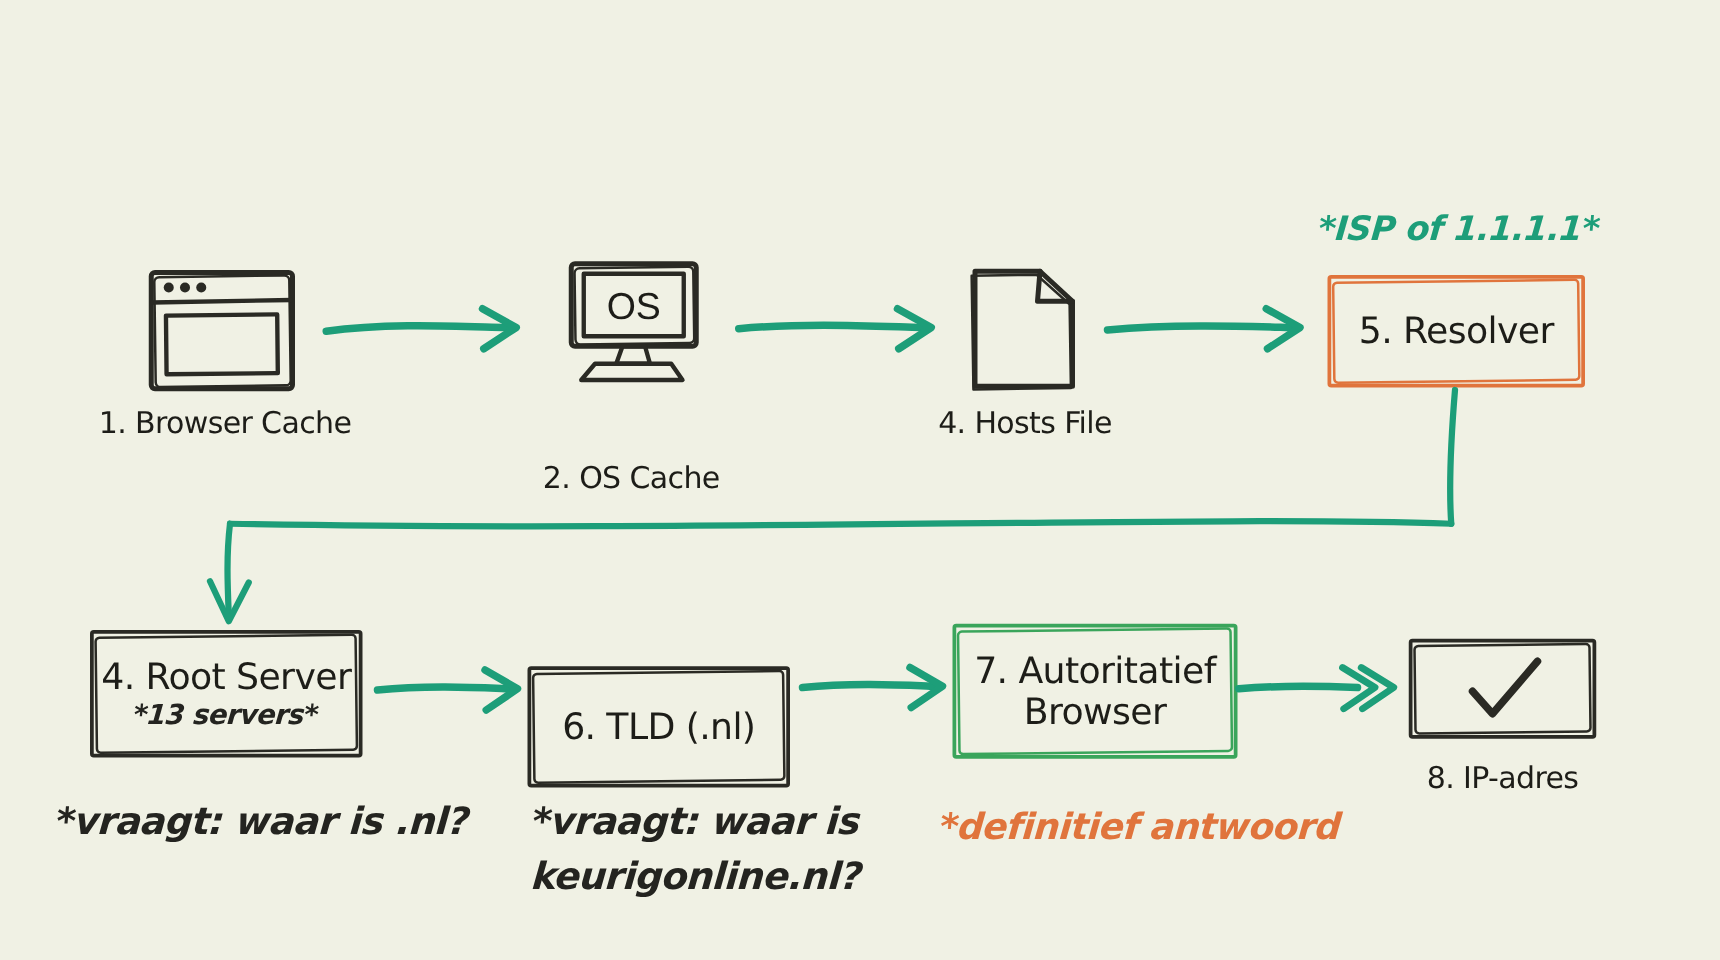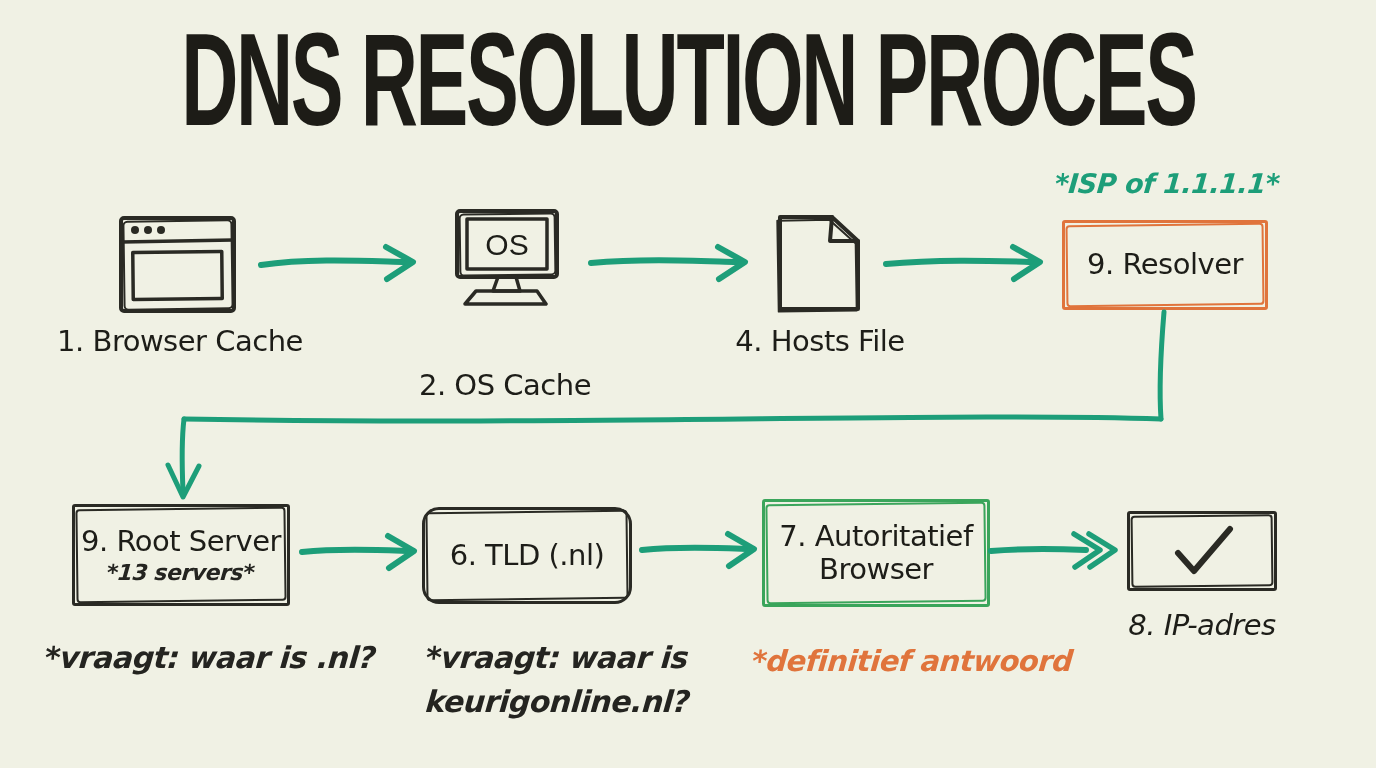--- a/index.html
+++ b/index.html
@@ -64,21 +64,21 @@
   .box-green{--c:var(--green);}
   .box-label{
     font-size:29px;
     line-height:1.15;
     color:#1d1d18;
     letter-spacing:-0.5px;
   }
   
   .step-label{
     position:absolute;
-    font-size:29px;
+    font-size:24px;
     color:#1d1d18;
     text-align:center;
     letter-spacing:-0.5px;
     white-space:nowrap;
   }
   
   .hand{
     font-family:"DejaVu Sans", sans-serif;
     font-style:italic;
     font-weight:bold;
@@ -98,23 +98,20 @@
   
   svg .ink-stroke{stroke:var(--ink); fill:none; stroke-linecap:round; stroke-linejoin:round;}
   svg .teal-stroke{stroke:var(--teal); fill:none; stroke-linecap:round; stroke-linejoin:round;}
   .overlay{position:absolute; left:0; top:0; pointer-events:none;}
 </style>
 </head>
 <body>
 
 <div class="canvas">
 
-  <div class="title-wrap">
-    <h1 class="title">DNS RESOLUTION PROCES</h1>
-  </div>
 
   <svg class="abs" style="left:116px;top:213px;" width="124" height="104" viewBox="0 0 124 104">
     <rect class="ink-stroke" x="5" y="5" width="113" height="93" rx="3" stroke-width="4"></rect>
     <rect class="ink-stroke" x="8" y="8" width="108" height="88" rx="4" stroke-width="2" transform="rotate(-0.8 62 52)"></rect>
     <line class="ink-stroke" x1="6" y1="29" x2="117" y2="27" stroke-width="3.5"></line>
     <circle cx="19" cy="17" r="4" fill="#2a2a24"></circle>
     <circle cx="32" cy="17" r="4" fill="#2a2a24"></circle>
     <circle cx="45" cy="17" r="4" fill="#2a2a24"></circle>
     <rect class="ink-stroke" x="17" y="39" width="89" height="47" stroke-width="3.5" transform="rotate(-0.6 61 62)"></rect>
   </svg>
@@ -147,45 +144,45 @@
   <svg class="abs" style="left:880px;top:238px;" width="168" height="48" viewBox="0 0 168 48">
     <path class="teal-stroke" d="M6 26 C 60 21, 115 23, 152 24" stroke-width="6"></path>
     <path class="teal-stroke" d="M133 9 L160 24 L134 41" stroke-width="6"></path>
   </svg>
 
   <div class="abs" style="left:1055px;top:168px;width:225px;text-align:center;">
     <span class="hand hand-teal" style="font-size:27px;">*ISP of 1.1.1.1*</span>
   </div>
 
   <div class="sketch-box box-orange" style="left:1062px;top:220px;width:206px;height:90px;">
-    <span class="box-label">9. Resolver</span>
+    <span class="box-label">5. Resolver</span>
   </div>
 
   <div class="step-label" style="left:40px;top:324px;width:280px;">1. Browser Cache</div>
   <div class="step-label" style="left:415px;top:324px;width:180px;margin-top:44px;">2. OS Cache</div>
   <div class="step-label" style="left:730px;top:324px;width:180px;">4. Hosts File</div>
 
   <svg class="overlay" width="1376" height="768" viewBox="0 0 1376 768">
     <path class="teal-stroke" d="M1164 312 C1161 348 1159 390 1161 419" stroke-width="5"></path>
     <path class="teal-stroke" d="M1161 419 C 960 412, 560 426, 184 419" stroke-width="5"></path>
     <path class="teal-stroke" d="M184 419 C181 444 182 468 183 491" stroke-width="5"></path>
     <path class="teal-stroke" d="M168 465 L183 497 L199 466" stroke-width="5"></path>
   </svg>
 
   <div class="sketch-box box-ink" style="left:72px;top:504px;width:218px;height:102px;">
-    <span class="box-label">9. Root Server</span>
+    <span class="box-label">4. Root Server</span>
     <span class="hand hand-ink" style="font-size:22px;margin-top:2px;">*13 servers*</span>
   </div>
 
   <svg class="abs" style="left:296px;top:527px;" width="126" height="48" viewBox="0 0 126 48">
     <path class="teal-stroke" d="M6 25 C 45 21, 85 23, 110 24" stroke-width="6"></path>
     <path class="teal-stroke" d="M92 9 L118 24 L93 41" stroke-width="6"></path>
   </svg>
 
-  <div class="sketch-box box-ink" style="left:422px;top:507px;width:210px;height:97px;border-radius:17px;">
+  <div class="sketch-box box-ink" style="left:422px;top:533px;width:210px;height:97px;">
     <span class="box-label">6. TLD (.nl)</span>
   </div>
 
   <svg class="abs" style="left:636px;top:525px;" width="126" height="48" viewBox="0 0 126 48">
     <path class="teal-stroke" d="M6 25 C 45 21, 85 23, 110 24" stroke-width="6"></path>
     <path class="teal-stroke" d="M92 9 L118 24 L93 41" stroke-width="6"></path>
   </svg>
 
   <div class="sketch-box box-green" style="left:762px;top:499px;width:228px;height:108px;">
     <span class="box-label">7. Autoritatief</span>
@@ -196,21 +193,21 @@
     <path class="teal-stroke" d="M5 26 C 40 23, 75 24, 100 25" stroke-width="6"></path>
     <path class="teal-stroke" d="M88 9 L114 25 L89 42" stroke-width="5.5"></path>
     <path class="teal-stroke" d="M103 9 L129 25 L104 42" stroke-width="5.5"></path>
   </svg>
 
   <div class="sketch-box box-ink" style="left:1127px;top:511px;width:150px;height:80px;">
     <svg width="72" height="58" viewBox="0 0 72 58">
       <path class="ink-stroke" d="M12 31 L28 49 L64 7" stroke-width="6"></path>
     </svg>
   </div>
-  <div class="step-label" style="left:1102px;top:608px;width:200px;font-style:italic;">8. IP-adres</div>
+  <div class="step-label" style="left:1102px;top:608px;width:200px;">8. IP-adres</div>
 
   <div class="note" style="left:45px;top:636px;">
     <span class="hand hand-ink">*vraagt: waar is .nl?</span>
   </div>
 
   <div class="note" style="left:426px;top:636px;">
     <span class="hand hand-ink">*vraagt: waar is</span><br>
     <span class="hand hand-ink">keurigonline.nl?</span>
   </div>
 

